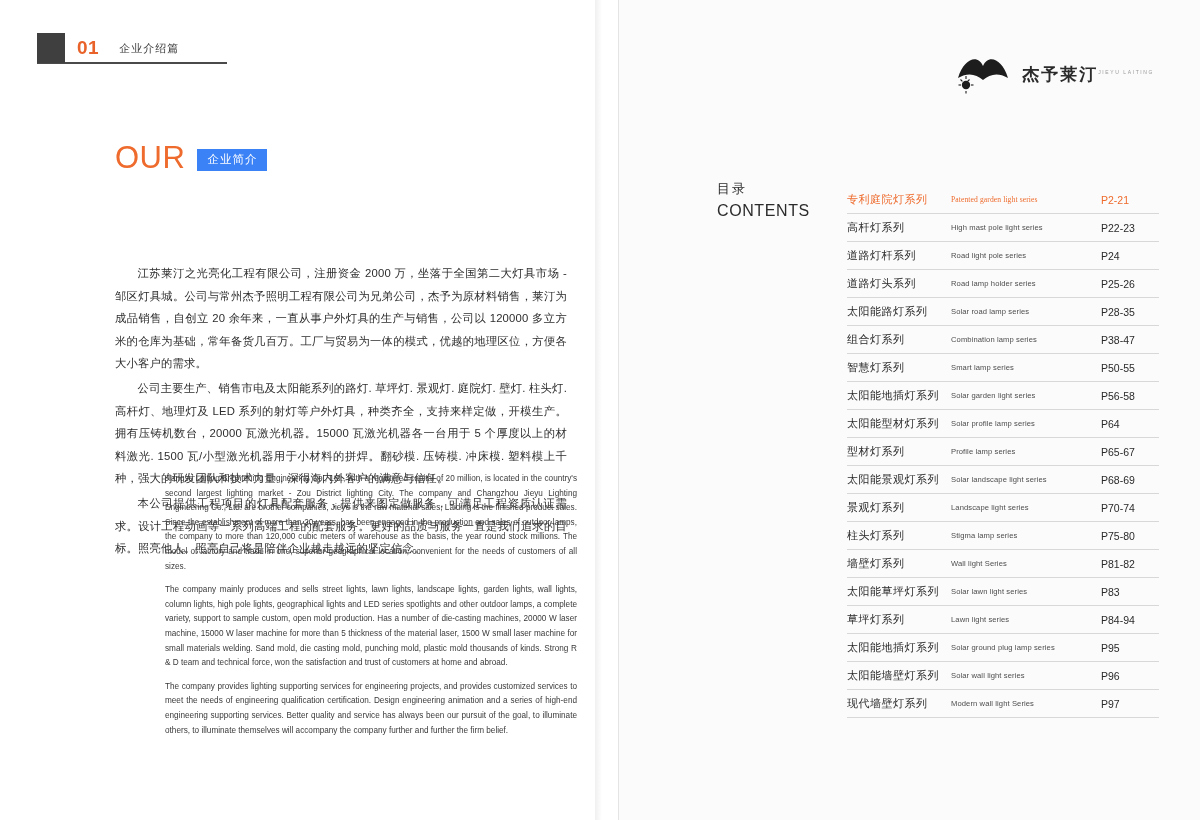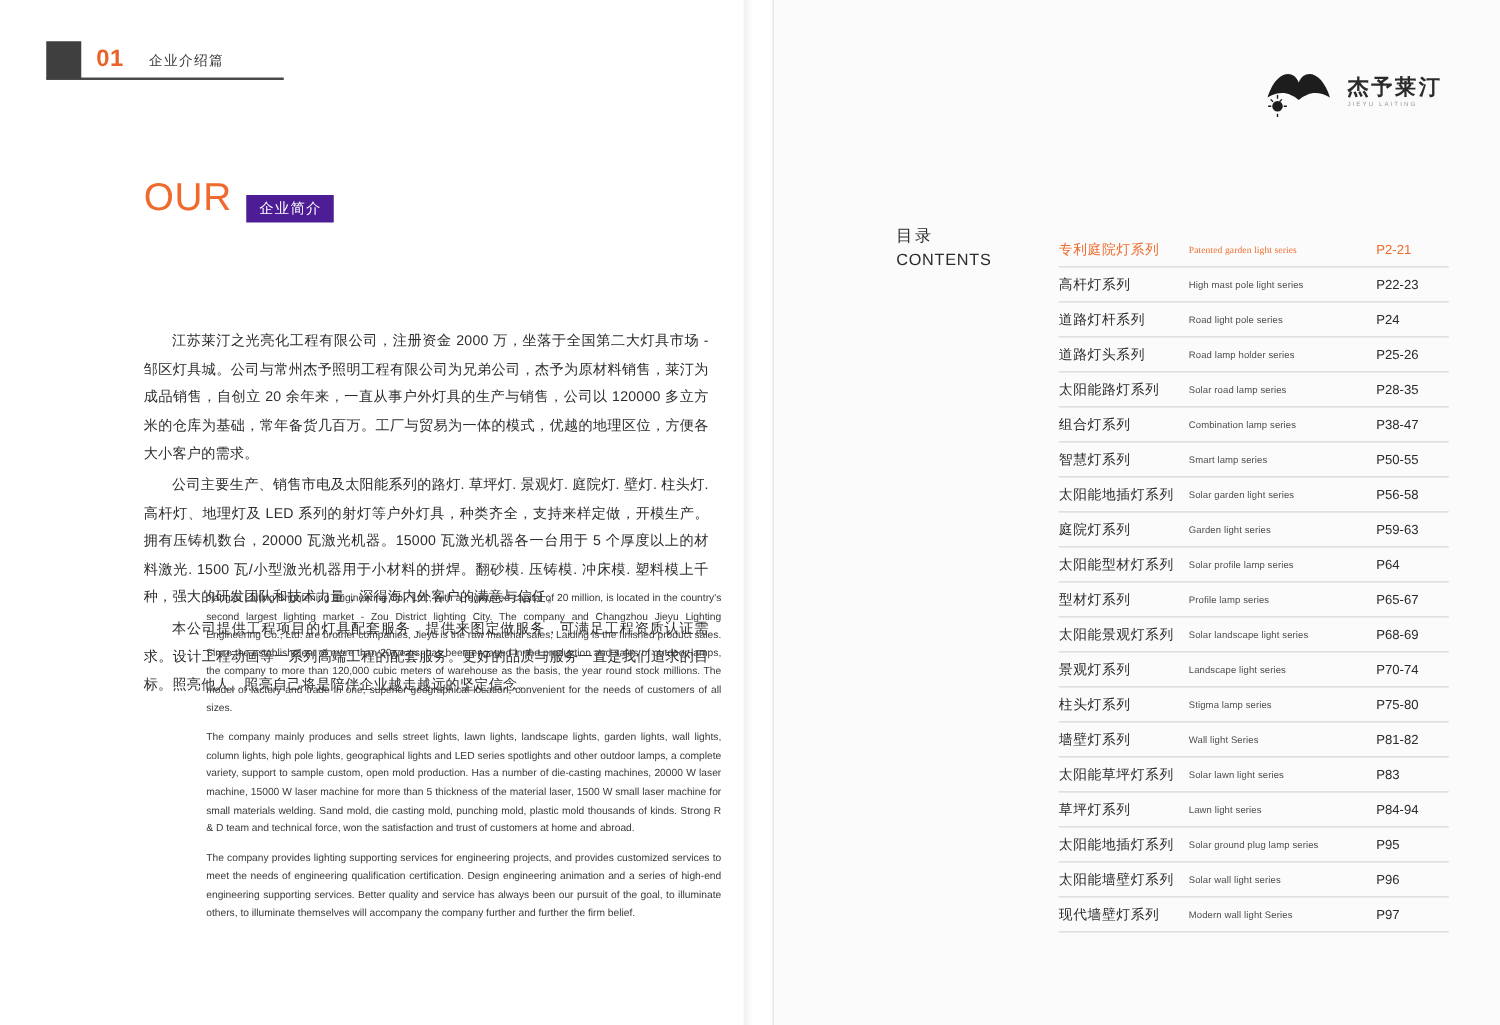--- a/index.html
+++ b/index.html
@@ -83,21 +83,21 @@
     align-items: center;
     gap: 10px;
   }
   .logo-mark {
     width: 58px;
     height: 44px;
     position: relative;
   }
   .logo-text {
     display: flex;
-    flex-direction: column;
+    flex-direction: row;
     line-height: 1;
   }
   .logo-cn {
     font-size: 17px;
     color: #2b2b2b;
     letter-spacing: 2px;
     font-weight: 600;
   }
   .logo-en {
     font-size: 5px;
@@ -108,30 +108,30 @@
 
   
   .title-block {
     position: absolute;
     left: 78px;
     top: 140px;
     width: 470px;
   }
   .title-row {
     display: flex;
-    align-items: flex-end;
+    align-items: center;
     gap: 12px;
   }
   .title-our {
     font-size: 31px;
     color: #ee6b2d;
     letter-spacing: 0.5px;
   }
   .badge {
-    background: #4c1d95;
+    background: #3b82f6;
     color: #ffffff;
     font-size: 11.5px;
     padding: 3px 10px 4px 10px;
     letter-spacing: 1px;
     position: relative;
     top: 2px;
   }
   .title-profile {
     font-size: 31px;
     color: #232323;
@@ -182,21 +182,21 @@
     left: 98px;
     top: 180px;
     line-height: 1.45;
   }
   .contents-label .cn {
     font-size: 13px;
     color: #2b2b2b;
     letter-spacing: 2px;
   }
   .contents-label .en {
-    font-size: 13px;
+    font-size: 16px;
     color: #2b2b2b;
     letter-spacing: 0.6px;
   }
   .toc {
     position: absolute;
     left: 228px;
     top: 186px;
     width: 312px;
   }
   .toc-row {
@@ -331,25 +331,20 @@
           <div class="cn">智慧灯系列</div>
           <div class="en">Smart lamp series</div>
           <div class="pg">P50-55</div>
         </div>
         <div class="toc-row">
           <div class="cn">太阳能地插灯系列</div>
           <div class="en">Solar garden light series</div>
           <div class="pg">P56-58</div>
         </div>
         <div class="toc-row">
-          <div class="cn">庭院灯系列</div>
-          <div class="en">Garden light series</div>
-          <div class="pg">P59-63</div>
-        </div>
-        <div class="toc-row">
           <div class="cn">太阳能型材灯系列</div>
           <div class="en">Solar profile lamp series</div>
           <div class="pg">P64</div>
         </div>
         <div class="toc-row">
           <div class="cn">型材灯系列</div>
           <div class="en">Profile lamp series</div>
           <div class="pg">P65-67</div>
         </div>
         <div class="toc-row">

